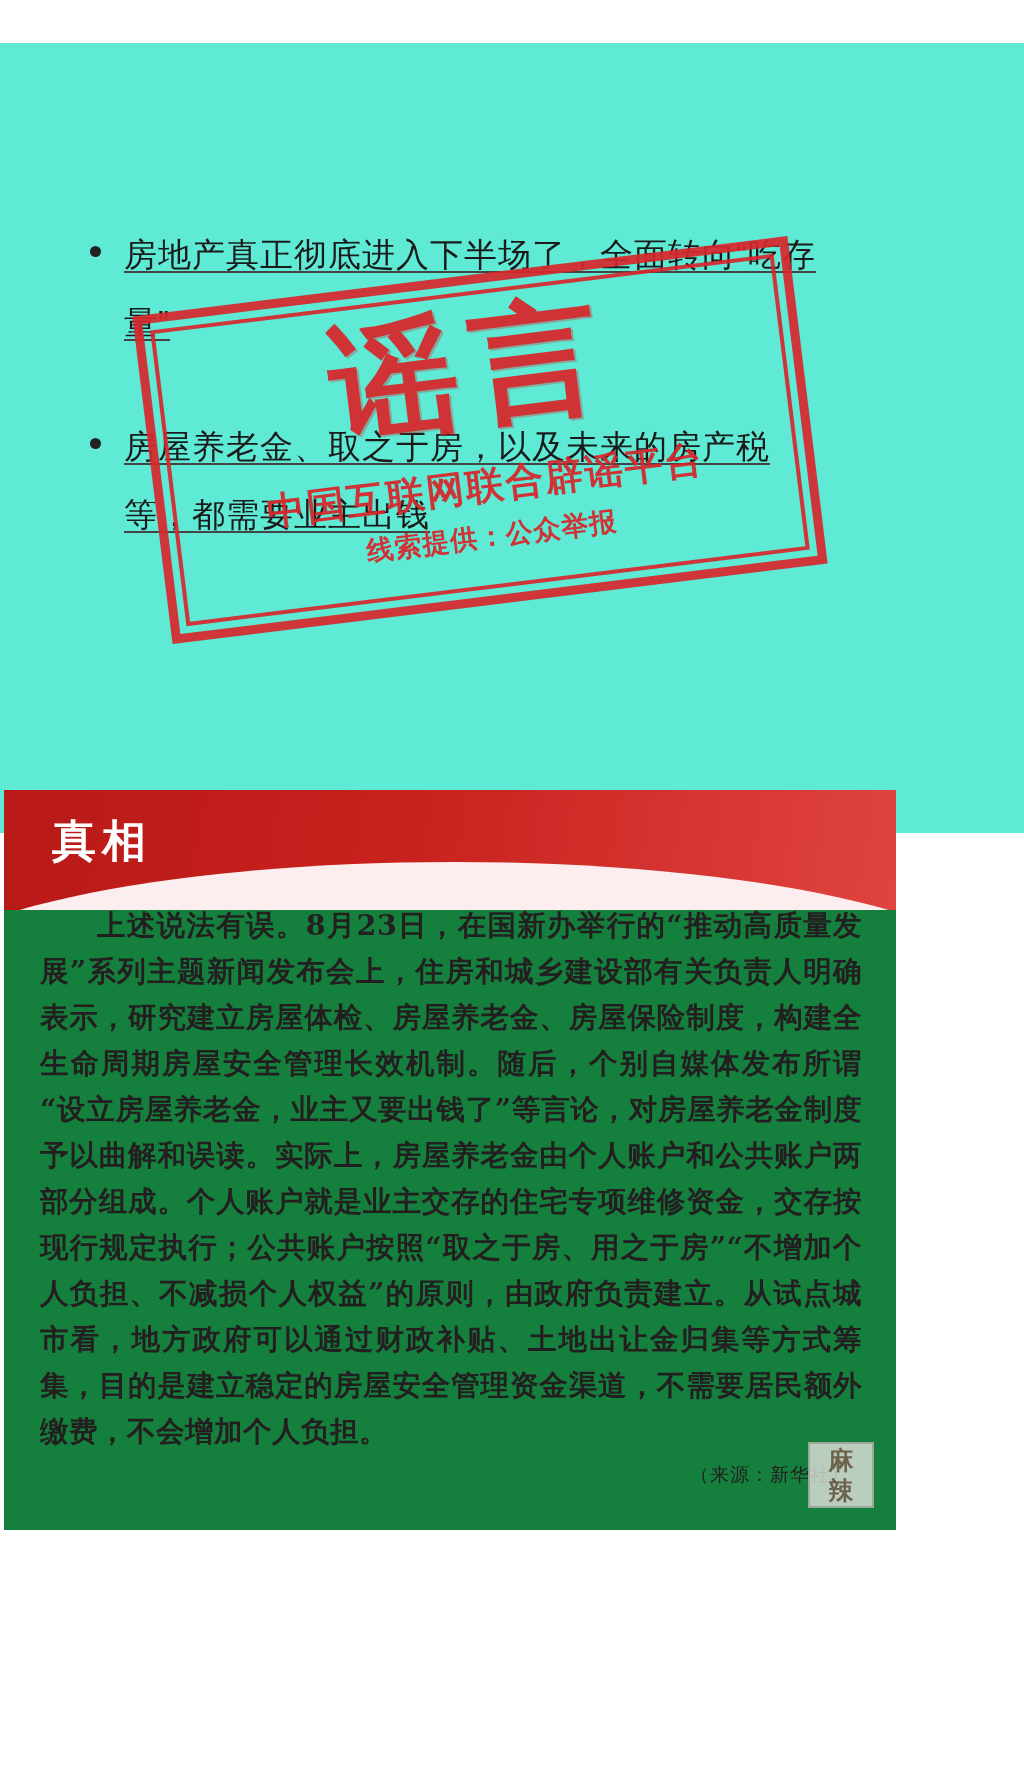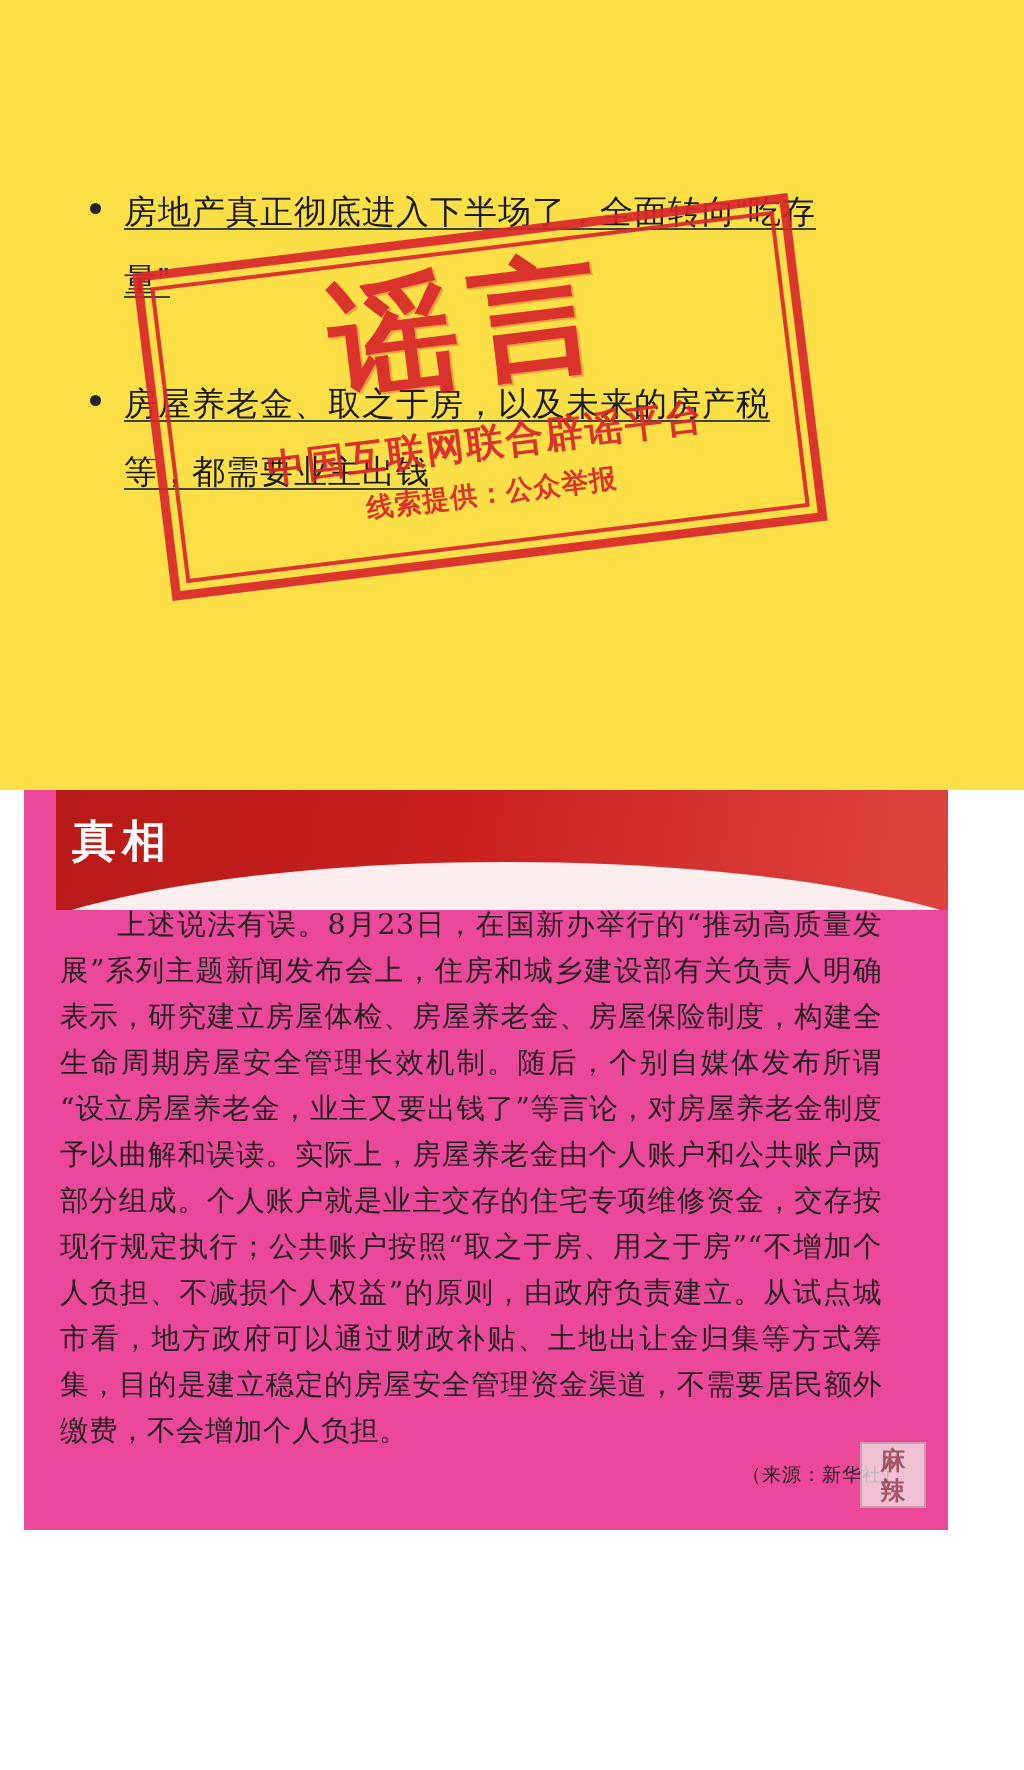--- a/index.html
+++ b/index.html
@@ -13,22 +13,23 @@
     font-family: "Liberation Sans", sans-serif;
     overflow: hidden;
     position: relative;
   }
 
   
   .claims-section {
     position: relative;
     width: 1024px;
     height: 790px;
-    background: #fde047;
-    overflow: hidden;
+    background: #5eead4;
+    overflow: hidden;
+    margin-top: 43px;
   }
 
   .claims-list {
     position: absolute;
     left: 88px;
     top: 178px;
     width: 740px;
     list-style: none;
     margin: 0;
     padding: 0;
@@ -126,27 +127,26 @@
     font-weight: bold;
     font-size: 27px;
     letter-spacing: 1px;
     color: #d8262b;
     opacity: 0.93;
   }
 
   
   .truth-panel {
     position: absolute;
-    left: 24px;
+    left: 4px;
     top: 790px;
     width: 892px;
     height: 740px;
-    background: #ec4899;
-    overflow: hidden;
-    padding-left: 32px;
+    background: #15803d;
+    overflow: hidden;
   }
   .truth-header {
     position: relative;
     width: 100%;
     height: 120px;
     background: #c9211e;
     overflow: hidden;
   }
   .truth-header-wave {
     position: absolute;
@@ -179,20 +179,21 @@
     left: 36px;
     top: 112px;
     width: 822px;
     font-family: "DejaVu Serif", serif;
     font-size: 28.5px;
     line-height: 46px;
     color: #231f20;
     text-align: justify;
     text-justify: inter-ideograph;
     letter-spacing: 0.5px;
+    font-weight: bold;
   }
   .truth-body p {
     margin: 0;
     text-indent: 2em;
   }
   .truth-source {
     position: absolute;
     right: 46px;
     top: 672px;
     font-family: "DejaVu Serif", serif;

